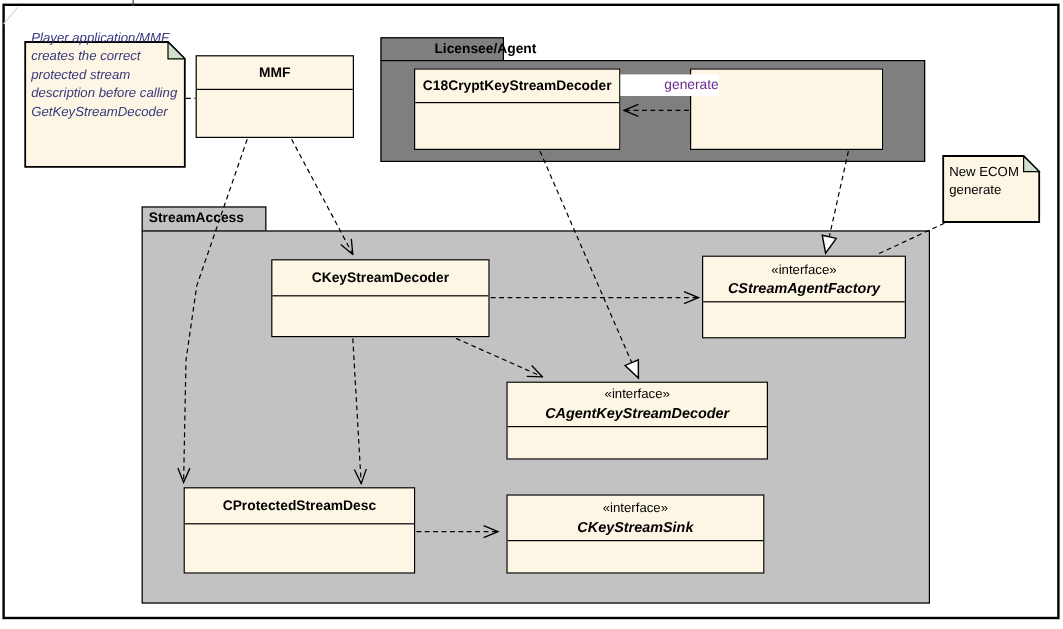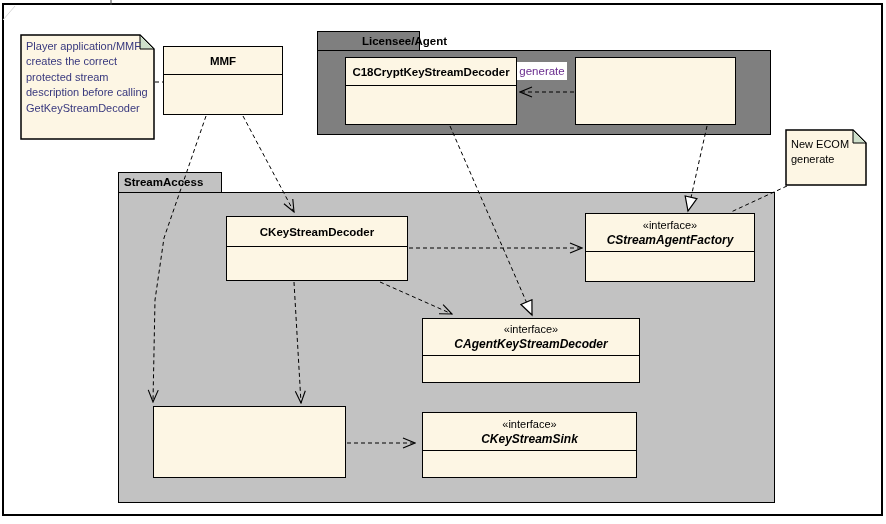--- a/index.html
+++ b/index.html
@@ -34,21 +34,21 @@
   .cls .bd{flex:1 1 auto;}
   .stereo{font-weight:400;font-size:11px;line-height:14px;}
   .iname{font-weight:700;font-style:italic;font-size:12px;line-height:16px;}
   
   .notetext{
     position:absolute;font-size:11px;line-height:15.4px;
   }
   .bluetext{color:#38387E;}
   .genlabel{
     position:absolute;background:#ffffff;color:#6A2D8F;
-    font-size:11.5px;line-height:18px;text-align:center;
+    font-size:11.5px;line-height:18px;text-align:right;padding-left:32px;
   }
 </style>
 </head>
 <body>
 
 <div class="frame"></div>
 
 <div class="tab dark" style="left:317px;top:31px;width:103px;height:20px;padding-left:44px;">Licensee/Agent</div>
 <div class="pkgbody dark" style="left:317px;top:50px;width:454px;height:85px;"></div>
 
@@ -86,29 +86,29 @@
 
   <path d="M450,126 L490,218 L532,315" stroke="#000" stroke-width="1" stroke-dasharray="4 3" fill="none" marker-end="url(#hollowTri)"></path>
 
   <path d="M707,126 L688,211" stroke="#000" stroke-width="1" stroke-dasharray="4 3" fill="none" marker-end="url(#hollowTri)"></path>
 </svg>
 
 <svg class="layer" style="left:20px;top:34px;" width="136" height="107">
   <polygon points="1,1 120,1 134,15 134,105 1,105" fill="#FDF6E4" stroke="#000" stroke-width="1.5"></polygon>
   <polygon points="120,1 120,15 134,15" fill="#CFE0CB" stroke="#000" stroke-width="1"></polygon>
 </svg>
-<div class="notetext bluetext" style="left:26px;top:39px;width:126px;">Player application/MMF creates the correct protected stream description before calling GetKeyStreamDecoder</div>
+<div class="notetext bluetext" style="left:26px;top:25px;width:126px;font-style:italic;">Player application/MMF creates the correct protected stream description before calling GetKeyStreamDecoder</div>
 
 <svg class="layer" style="left:785px;top:129px;" width="83" height="58">
   <polygon points="1,1 68,1 81,14 81,56 1,56" fill="#FDF6E4" stroke="#000" stroke-width="1.5"></polygon>
   <polygon points="68,1 68,14 81,14" fill="#CFE0CB" stroke="#000" stroke-width="1"></polygon>
 </svg>
 <div class="notetext" style="left:791px;top:137px;width:64px;">New ECOM generate</div>
 
-<div class="cls" style="left:163px;top:46px;width:120px;height:69px;gap:44px;">
+<div class="cls" style="left:163px;top:46px;width:132px;height:69px;gap:44px;">
   <div class="nm" style="height:28px;">MMF</div>
   <div class="bd"></div>
 </div>
 
 <div class="cls" style="left:345px;top:57px;width:172px;height:68px;">
   <div class="nm" style="height:28px;">C18CryptKeyStreamDecoder</div>
   <div class="bd"></div>
 </div>
 
 <div class="cls" style="left:575px;top:57px;width:161px;height:68px;">
@@ -132,20 +132,21 @@
 
 <div class="cls" style="left:422px;top:318px;width:218px;height:65px;">
   <div class="nm" style="height:37px;">
     <span class="stereo">«interface»</span>
     <span class="iname">CAgentKeyStreamDecoder</span>
   </div>
   <div class="bd"></div>
 </div>
 
 <div class="cls" style="left:153px;top:406px;width:193px;height:72px;">
+  <div class="nm" style="height:30px;">CProtectedStreamDesc</div>
   <div class="bd"></div>
 </div>
 
 <svg class="layer" width="886" height="524" style="pointer-events:none;">
   <path d="M347,443 L415,443" stroke="#000" stroke-width="1" stroke-dasharray="4 3" fill="none" marker-end="url(#openArrow)" style="pointer-events:auto;"></path>
 </svg>
 
 <div class="cls" style="left:422px;top:412px;width:215px;height:66px;">
   <div class="nm" style="height:38px;">
     <span class="stereo">«interface»</span>

